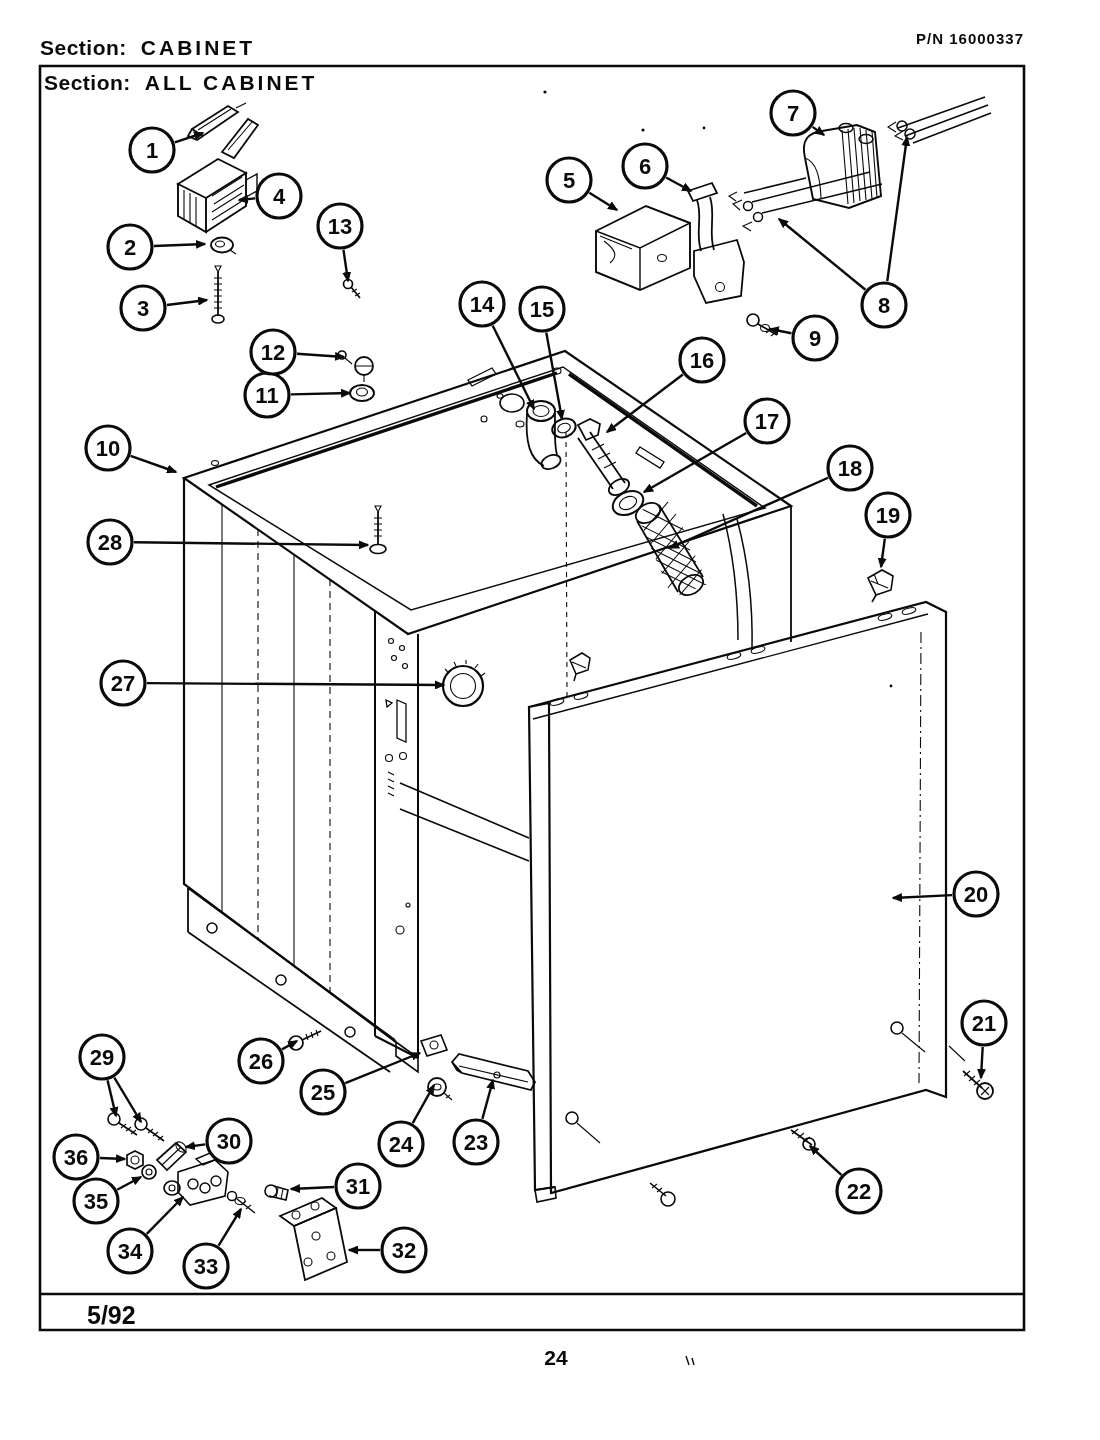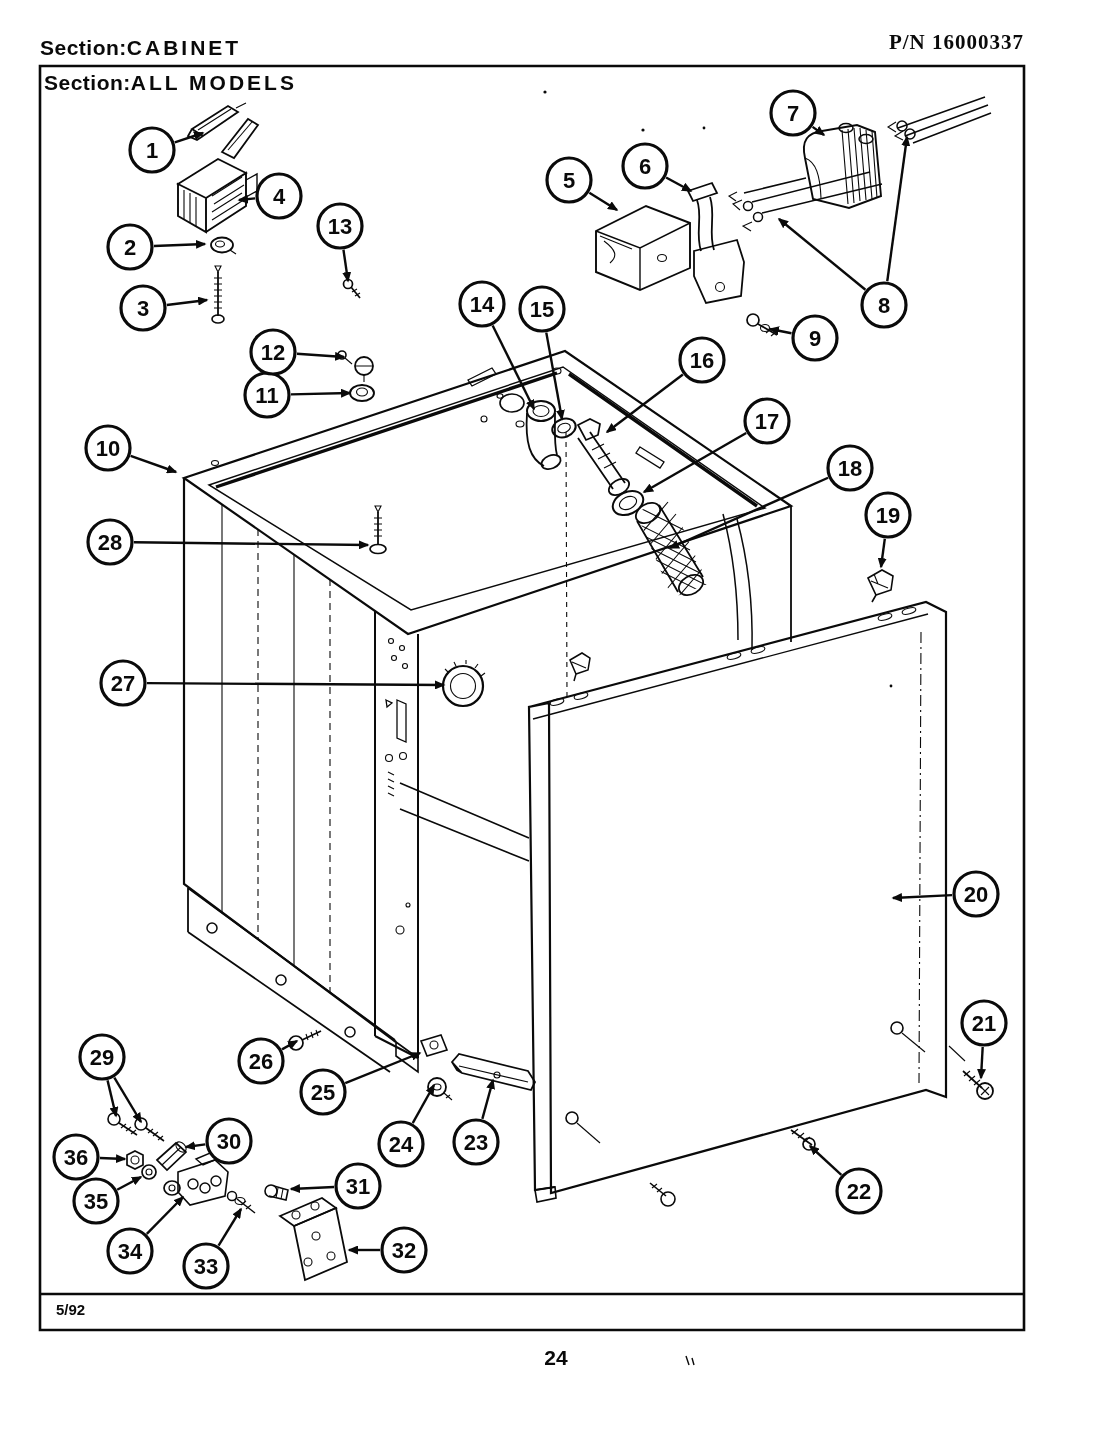--- a/index.html
+++ b/index.html
@@ -1,41 +1,41 @@
 <!DOCTYPE html>
 <html><head>
 <meta charset="utf-8">
 <style>
   html,body{margin:0;padding:0;width:1100px;height:1440px;background:#ffffff;overflow:hidden;}
   body{font-family:"Liberation Sans",sans-serif;color:#0a0a0a;position:relative;
        -webkit-font-smoothing:antialiased;}
   .abs{position:absolute;white-space:nowrap;}
   .hdr{font-size:21px;font-weight:700;letter-spacing:.5px;}
-  .hdr .val{letter-spacing:3px;}
-  .pn{font-size:21px;font-weight:700;letter-spacing:1px;font-family:Liberation Serif, serif;}
-  .ftr{font-size:15px;font-weight:700;}
+  .hdr .val{margin-left:14px;letter-spacing:3px;}
+  .pn{font-size:15px;font-weight:700;letter-spacing:1px;}
+  .ftr{font-size:25px;font-weight:700;margin-left:31px;}
   .pageno{font-size:21px;font-weight:700;}
   svg{position:absolute;left:0;top:0;}
   .ln{stroke:#0a0a0a;fill:none;}
   .fillb{fill:#0a0a0a;stroke:none;}
   .leader{stroke:#0a0a0a;stroke-width:2.4;}
   .co-circle{fill:#ffffff;stroke:#0a0a0a;stroke-width:3.2;}
   .co-num{font-family:"Liberation Sans",sans-serif;font-size:22px;font-weight:700;
           text-anchor:middle;fill:#0a0a0a;}
   .thin{stroke-width:1.1;}
 </style>
 </head>
 <body>
 
 <div class="abs hdr" style="left:40px;top:36px;">
   <span>Section:</span><span class="val">CABINET</span>
 </div>
 <div class="abs pn" style="left:860px;top:30px;width:164px;text-align:right;">P/N  16000337</div>
 <div class="abs hdr" style="left:44px;top:71px;">
-  <span>Section:</span><span class="val">ALL MODELS</span>
+  <span>Section:</span><span class="val">ALL CABINET</span>
 </div>
 
 <div class="abs ftr" style="left:56px;top:1301px;">5/92</div>
 <div class="abs pageno" style="left:506px;top:1346px;width:100px;text-align:center;">24</div>
 
 <svg id="diagram-svg" width="1100" height="1440" viewBox="0 0 1100 1440">
   <defs>
     <marker id="ah" markerWidth="11" markerHeight="9" refX="9" refY="4.5" orient="auto" markerUnits="userSpaceOnUse">
       <path d="M0,0 L10.5,4.5 L0,9 Z" fill="#0a0a0a"></path>
     </marker>

